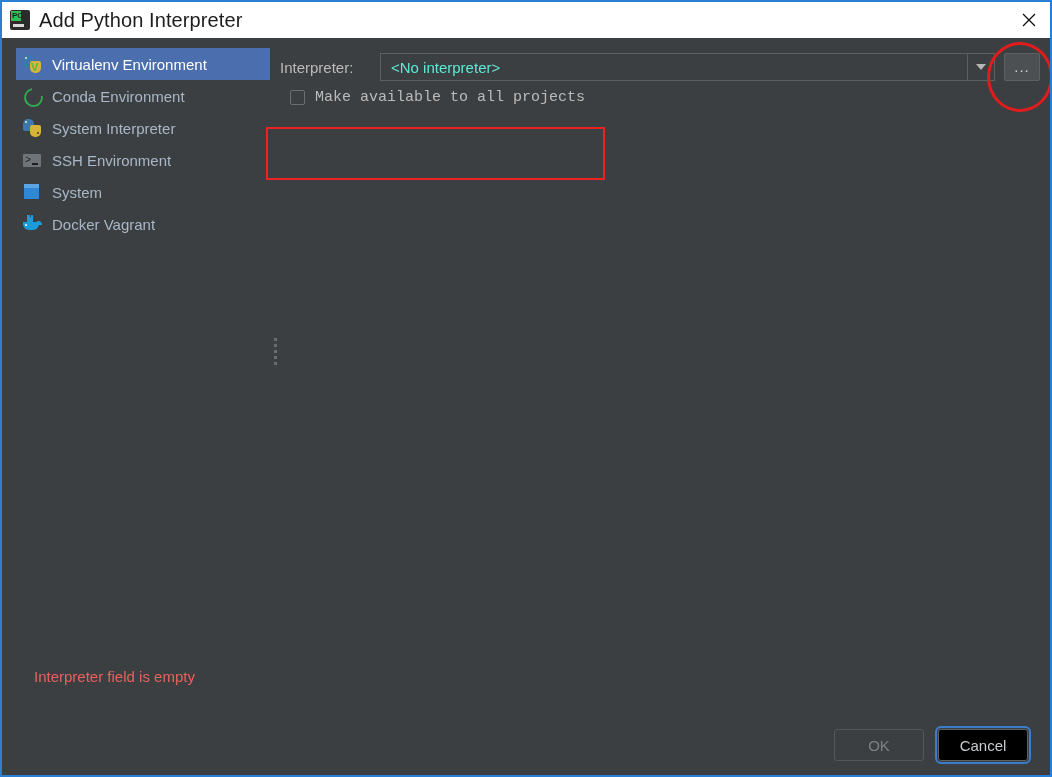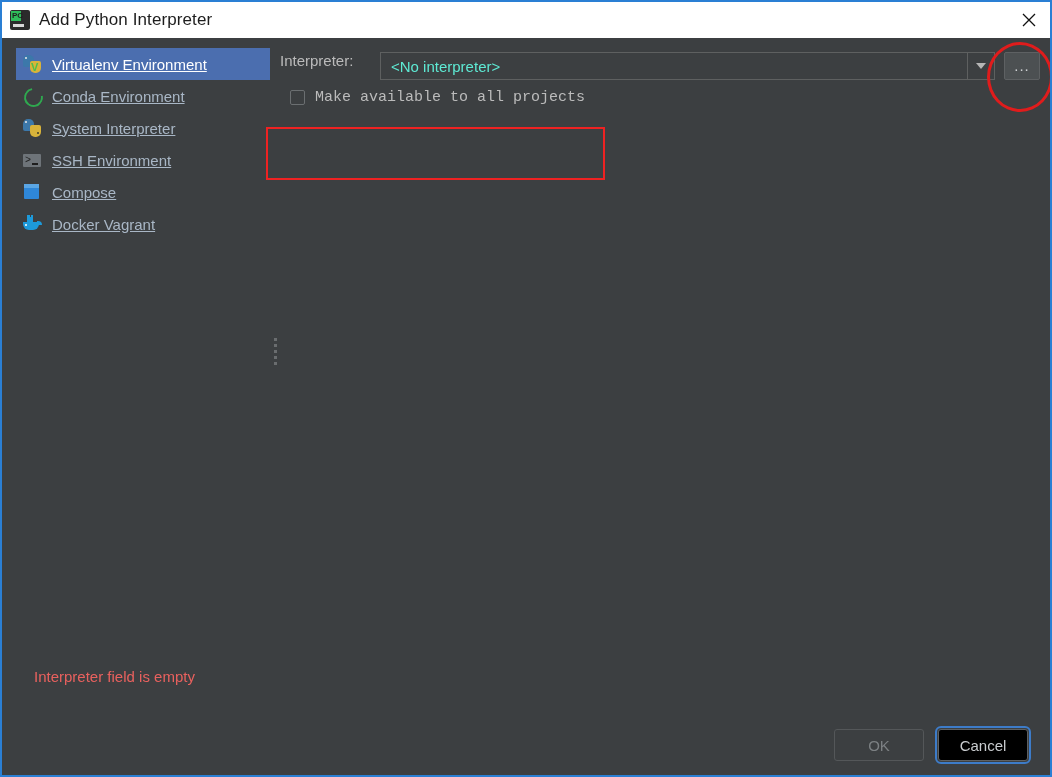--- a/index.html
+++ b/index.html
@@ -61,21 +61,21 @@
     font-family: "Liberation Sans", sans-serif;
   }
   #title-icon .pc-bar {
     position: absolute;
     left: 3px; bottom: 3px;
     width: 11px; height: 3px;
     background: #d8d8d8;
   }
   #title-text {
     margin-left: 9px;
-    font-size: 17px;
+    font-size: 20px;
     color: #1d1d1d;
     letter-spacing: 0.1px;
   }
   #title-close {
     position: absolute;
     right: 0;
     top: 0;
     width: 46px;
     height: 36px;
     display: flex;
@@ -117,21 +117,21 @@
     background: #4b6eaf;
     color: #ffffff;
   }
   .list-icon {
     width: 20px;
     height: 20px;
     margin-right: 10px;
     flex: 0 0 auto;
     position: relative;
   }
-  .list-label { white-space: nowrap; text-decoration: underline; }
+  .list-label { white-space: nowrap; }
 
   
   .ico-py .py-blue {
     position: absolute; left: 1px; top: 1px;
     width: 11px; height: 12px;
     background: #3c78aa;
     border-radius: 5px 5px 2px 2px;
   }
   .ico-py .py-yellow {
     position: absolute; left: 8px; top: 7px;
@@ -254,21 +254,21 @@
     right: 0;
     bottom: 0;
   }
   #interp-row {
     position: absolute;
     left: 0;
     top: 14px;
     right: 10px;
     height: 30px;
     display: flex;
-    align-items: flex-start;
+    align-items: center;
   }
   #interp-label {
     font-size: 15px;
     color: #bbbbbb;
     width: 100px;
     flex: 0 0 auto;
   }
   #combo {
     flex: 1 1 auto;
     height: 28px;
@@ -468,21 +468,21 @@
             <span class="uline"></span>
         </span>
         <span class="list-label">SSH Environment</span>
       </div>
 
       <div class="list-item">
         <span class="list-icon ico-vag">
           <span class="cube"></span>
             <span class="cube-top"></span>
         </span>
-        <span class="list-label">Compose</span>
+        <span class="list-label">System</span>
       </div>
 
 
       <div class="list-item">
         <span class="list-icon ico-dock compose">
           <span class="box2"></span>
             <span class="box3"></span>
           <span class="box1"></span>
             <span class="body"></span>
             <span class="tail"></span>

